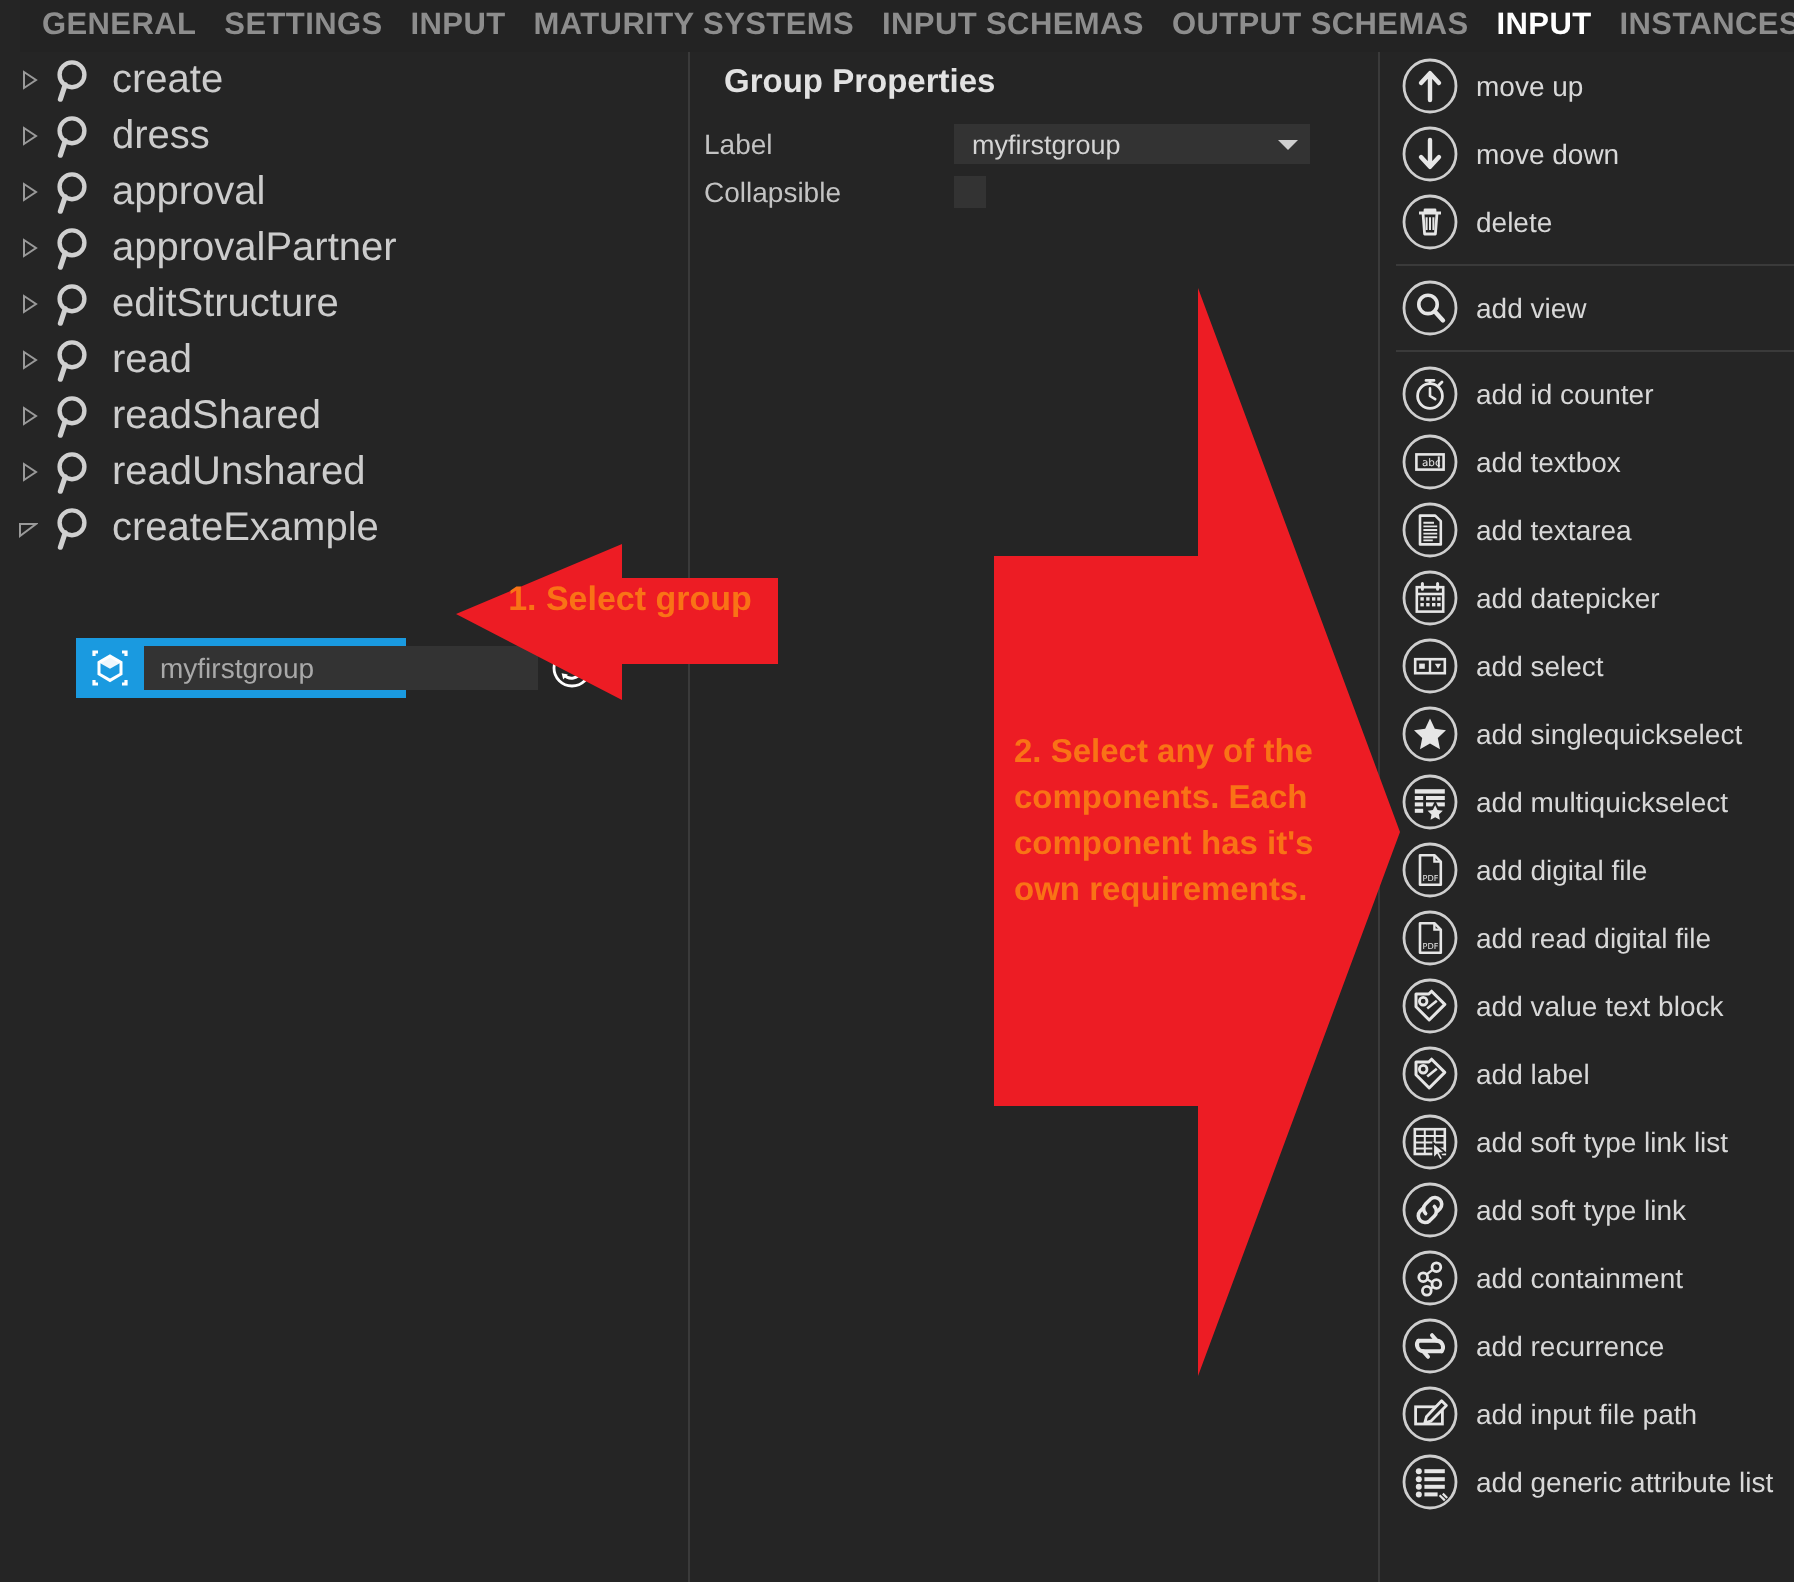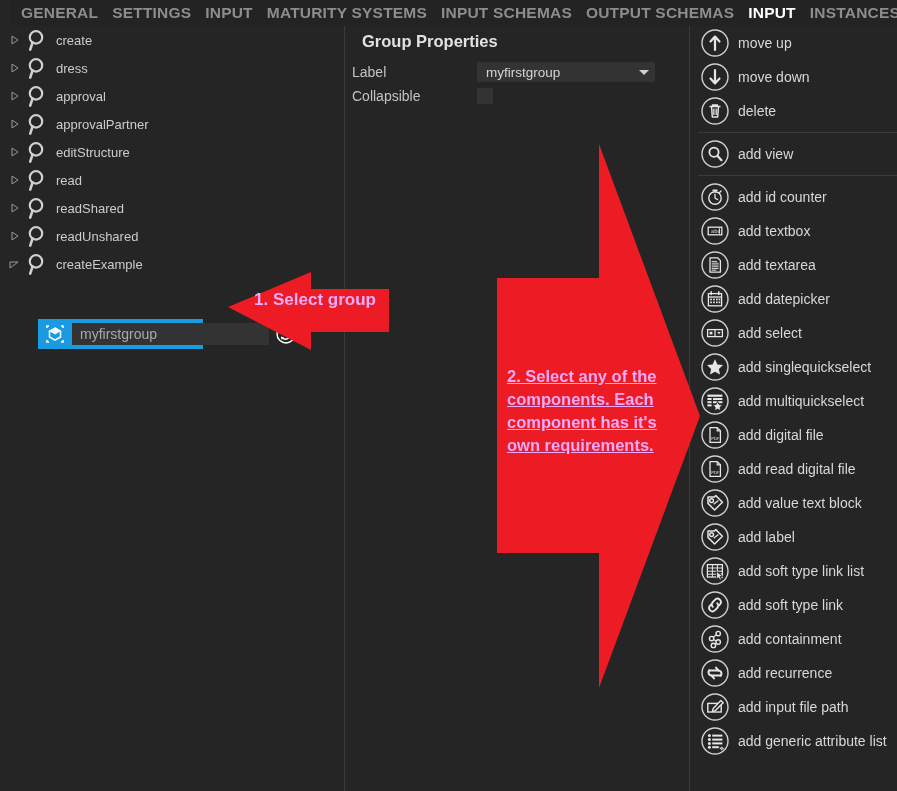--- a/index.html
+++ b/index.html
@@ -80,21 +80,21 @@
     flex: 0 0 16px;
   }
   .twisty svg { display: block; }
   .magnifier {
     width: 30px; height: 28px;
     flex: 0 0 30px;
     display: flex; align-items: center; justify-content: center;
   }
   .tree-label {
     color: #cccccc;
-    font-size: 13px;
+    font-size: 20px;
     padding-left: 4px;
     white-space: nowrap;
   }
 
   
   #group-pill {
     position: absolute;
     left: 38px; top: 293px;
     width: 165px; height: 30px;
     background: #1a9ae0;
@@ -197,36 +197,35 @@
 
   
   #arrow-layer {
     position: absolute;
     left: 0; top: 0;
     width: 897px; height: 791px;
     pointer-events: none;
   }
   .arrow-text {
     position: absolute;
-    color: #f0abfc;
+    color: #f97316;
     font-weight: bold;
     font-family: "Liberation Sans", sans-serif;
   }
   #arrow1-text {
     left: 240px; top: 290px;
     width: 150px;
     font-size: 17px;
     text-align: center;
   }
   #arrow2-text {
     left: 507px; top: 365px;
     width: 178px;
     font-size: 16.5px;
     line-height: 23px;
-    text-decoration: underline;
   }
 </style>
 </head>
 <body>
 
 <div id="app">
 
   <div id="topnav">
       <div class="navitem">GENERAL</div>
       <div class="navitem">SETTINGS</div>

